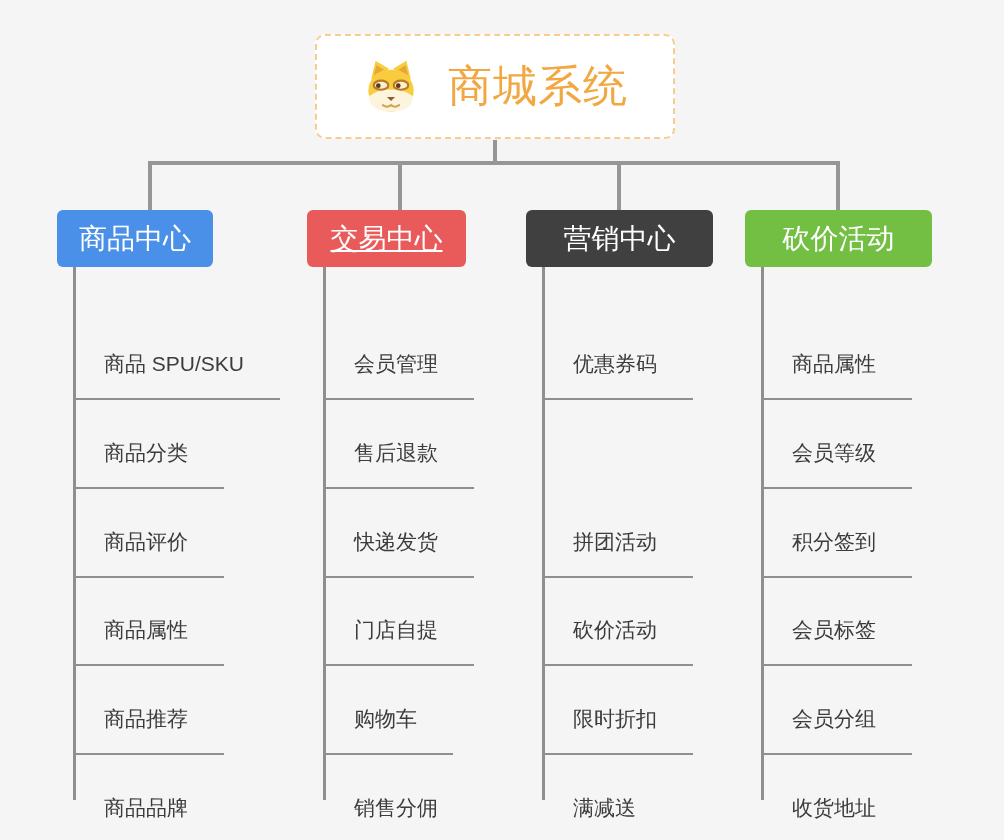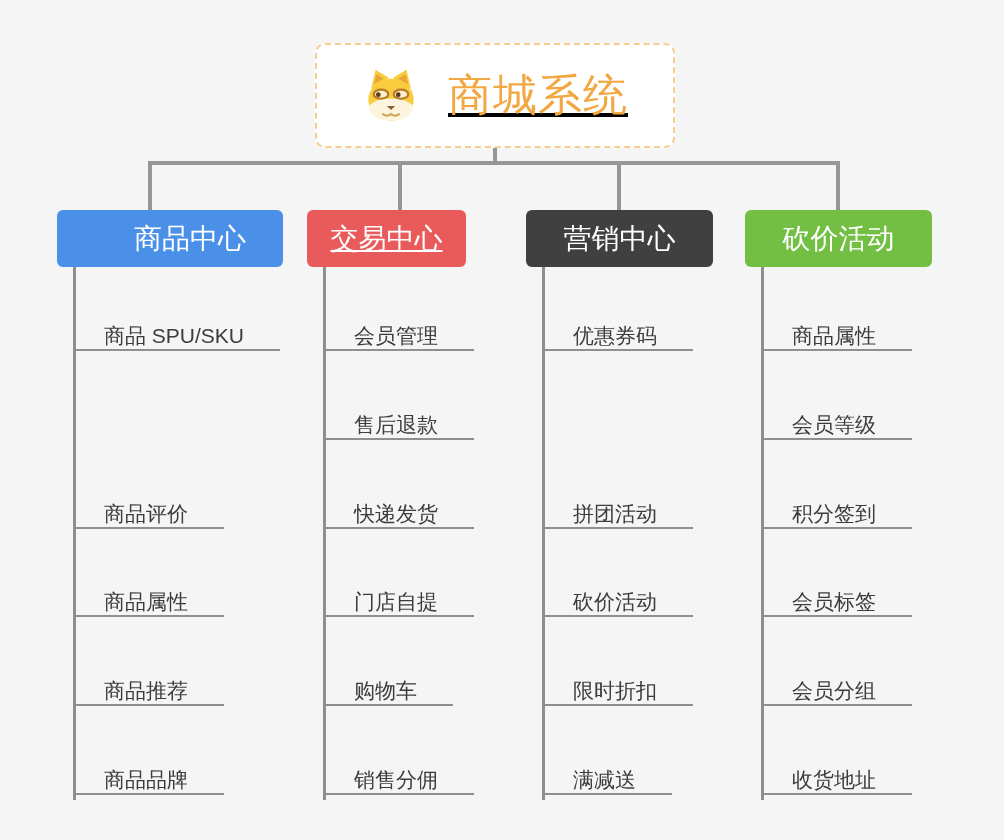--- a/index.html
+++ b/index.html
@@ -11,32 +11,31 @@
     position:relative;
     width:1004px;
     height:840px;
     background:#f5f5f6;
     overflow:hidden;
   }
 
   
   .root-node{
     position:absolute;
-    left:315px; top:43px;
+    left:315px; top:34px;
     width:360px; height:105px;
     background:#ffffff;
     border:2px dashed #f6cd8e;
     border-radius:10px;
     box-sizing:border-box;
     display:flex;
     align-items:center;
     justify-content:center;
     gap:28px;
     cursor:default;
-    text-decoration:underline;
   }
   .root-title{
     font-size:44px;
     color:#f2a842;
     letter-spacing:1px;
     white-space:nowrap;
   }
 
   
   .line{position:absolute;background:#969696;}
@@ -52,45 +51,46 @@
     height:57px;
     border-radius:6px;
     color:#ffffff;
     font-size:28px;
     display:flex;
     align-items:center;
     justify-content:center;
     white-space:nowrap;
     cursor:default;
   }
-  .b0{left:57px;width:186px;padding-left:40px;}
+  .b0{left:57px;width:156px;}
   .b1{left:307px;width:159px;text-decoration:underline;}
   .b2{left:526px;width:187px;}
   .b3{left:745px;width:187px;}
 
   
   .trunk{
     position:absolute;
     top:267px;
     width:3px;
     height:533px;
     background:#8f8f8f;
   }
   .t0{left:73px}.t1{left:323px}.t2{left:542px}.t3{left:761px}
 
   
   .item{
     position:absolute;
     font-size:21px;
     line-height:26px;
     color:#3c3c3c;
-    padding:0 36px 0 31px;
+    padding:0 36px 21px 31px;
     border-bottom:2px solid #8f8f8f;
     white-space:nowrap;
     cursor:default;
+    margin-top:28px;
   }
   .c0{left:73px}.c1{left:323px}.c2{left:542px}.c3{left:761px}
   .r0{top:323px}.r1{top:412px}.r2{top:501px}.r3{top:589px}.r4{top:678px}.r5{top:767px}
 </style>
 </head>
 <body>
 
 <div id="canvas">
 
   <div class="line stub"></div>
@@ -114,20 +114,21 @@
       <circle cx="40" cy="30.5" r="2.6" fill="#5c3a14"></circle>
       <path d="M27.5,43 L36.5,43 L32,47.5 Z" fill="#8f5d2e"></path>
       <path d="M23,52 Q27.5,55.5 32,52 Q36.5,55.5 41,52" stroke="#cfa453" stroke-width="2.2" fill="none" stroke-linecap="round"></path>
     </svg>
     <span class="root-title">商城系统</span>
   </div>
 
   <div class="branch-box b0" style="background: rgb(74, 144, 232);">商品中心</div>
   <div class="trunk t0"></div>
   <div class="item c0 r0">商品 SPU/SKU</div>
+  <div class="item c0 r1">商品分类</div>
   <div class="item c0 r2">商品评价</div>
   <div class="item c0 r3">商品属性</div>
   <div class="item c0 r4">商品推荐</div>
   <div class="item c0 r5">商品品牌</div>
 
   <div class="branch-box b1" style="background: rgb(233, 91, 91);">交易中心</div>
   <div class="trunk t1"></div>
   <div class="item c1 r0">会员管理</div>
   <div class="item c1 r1">售后退款</div>
   <div class="item c1 r2">快递发货</div>

